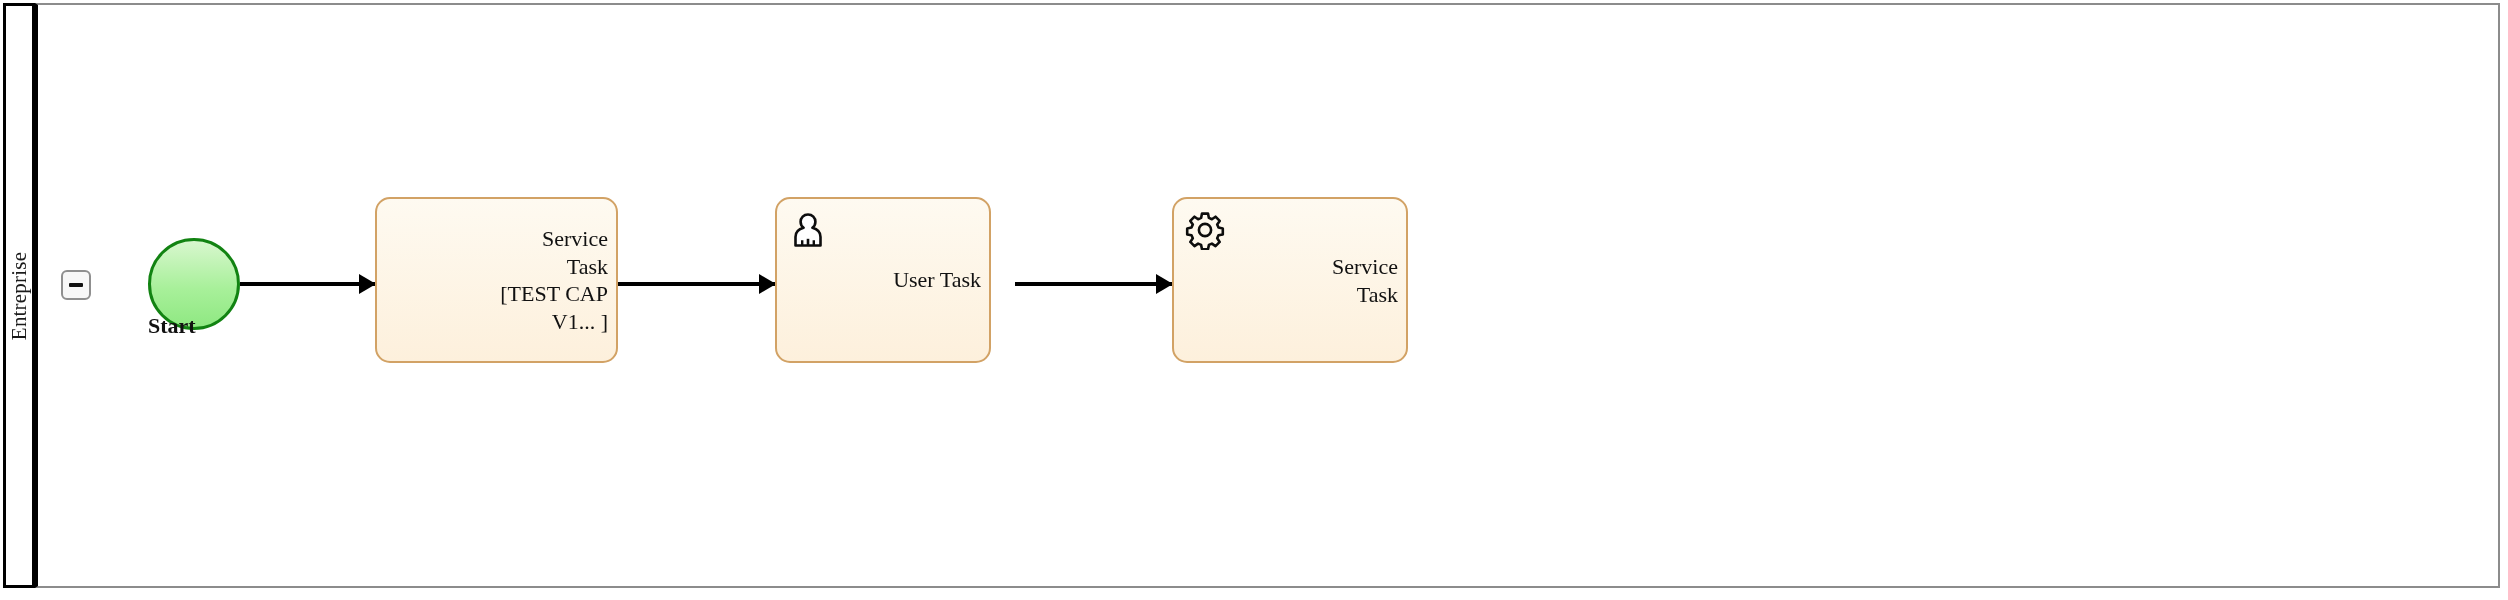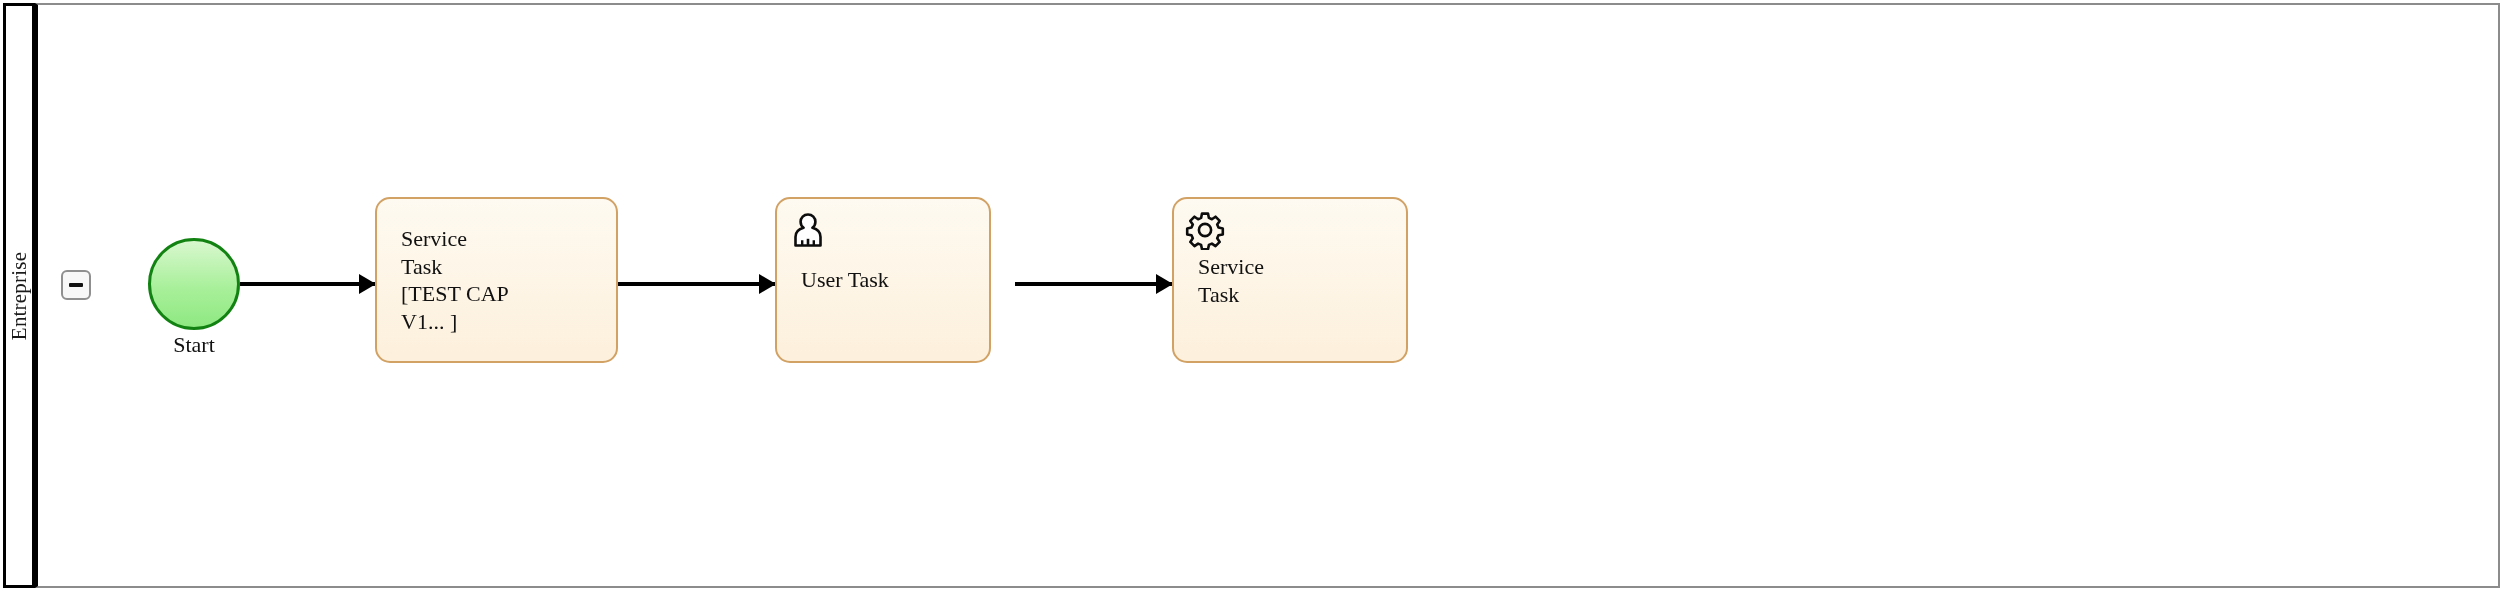--- a/index.html
+++ b/index.html
@@ -98,49 +98,50 @@
     height: 92px;
     border-radius: 50%;
     box-sizing: border-box;
     border: 3px solid #128312;
     background: linear-gradient(180deg, #d8f7ce 0%, #a8f09a 55%, #8fe882 100%);
     cursor: pointer;
   }
   .start-label {
     position: absolute;
     left: 148px;
-    top: 332px;
+    top: 313px;
     width: 92px;
-    text-align: center;
+    text-align: left;
     font-size: 22px;
     color: #111111;
+    font-weight: bold;
   }
 
   
   .task {
     position: absolute;
     top: 197px;
     height: 166px;
     box-sizing: border-box;
     border: 2px solid #d2a265;
     border-radius: 15px;
     background: linear-gradient(180deg, #fefaf1 0%, #fdf0dc 100%);
     cursor: pointer;
   }
   .task-label {
     position: absolute;
     left: 0;
     right: 0;
     top: 50%;
     transform: translateY(-50%);
-    text-align: left;
+    text-align: right;
     font-size: 22px;
     line-height: 1.25;
     color: #111111;
-    padding: 0 24px;
+    padding: 0 8px;
     box-sizing: border-box;
     white-space: pre-line;
   }
   #task-1 { left: 375px;  width: 243px; }
   #task-2 { left: 775px;  width: 216px; }
   #task-3 { left: 1172px; width: 236px; }
 
   .task-icon {
     position: absolute;
     left: 11px;

